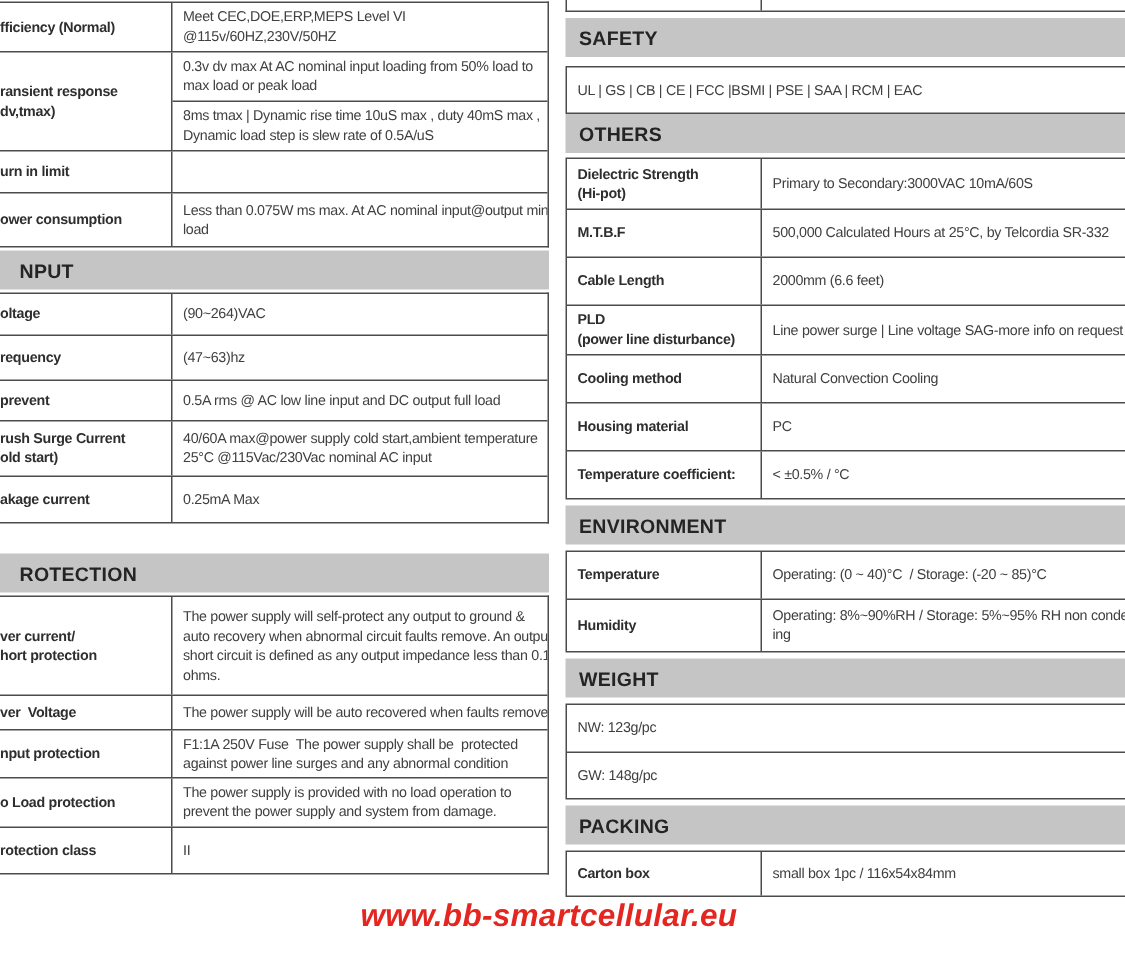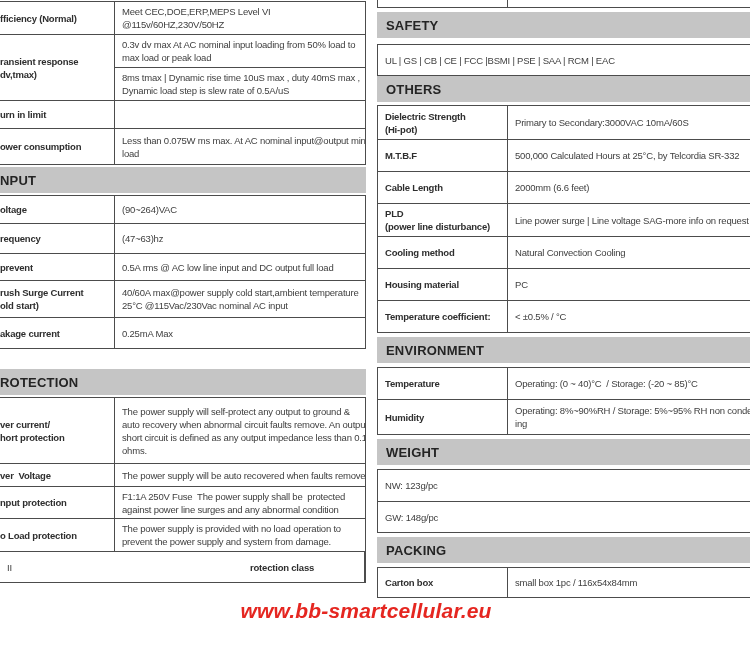--- a/index.html
+++ b/index.html
@@ -37,21 +37,21 @@
   .vstack { flex:1; display:flex; flex-direction:column; }
   .vstack .value { width:100%; }
   .vstack .value.sub { border-bottom:1px solid #4c4c4c; }
 
   .band {
     height:26px; background:#c5c5c5;
     display:flex; align-items:center;
     font-weight:bold; font-size:13px; color:#242424;
     letter-spacing:0.2px;
   }
-  .col-left  .band { padding-left:0; }
+  .col-left  .band { padding-left:13px; }
   .col-right .band { padding-left:9px; }.h23{height:23px}.h27{height:27px}
   .h28{height:28px}.h29{height:29px}.h30{height:30px}.h31{height:31px}
   .h32{height:32px}.h33{height:33px}.h35{height:35px}.h36{height:36px}
   .h37{height:37px}.h65{height:65px}.h66{height:66px}
 
   
   .mt1{margin-top:1px}.mt2{margin-top:2px}.mt3{margin-top:3px}
   .mt4{margin-top:4px}.mt6{margin-top:6px}
 
   .partial-row { height:8px; border-left:1px solid #4c4c4c; border-bottom:1px solid #4c4c4c; display:flex; }
@@ -145,22 +145,22 @@
         <div class="cell label">nput protection</div>
         <div class="cell value">F1:1A 250V Fuse  The power supply shall be  protected
 against power line surges and any abnormal condition</div>
       </div>
       <div class="row h33">
         <div class="cell label">o Load protection</div>
         <div class="cell value">The power supply is provided with no load operation to
 prevent the power supply and system from damage.</div>
       </div>
       <div class="row h31">
+        <div class="cell label">rotection class</div>
         <div class="cell value">II</div>
-        <div class="cell label">rotection class</div>
       </div>
     </div>
 
   </div>
 
   <div class="col col-right">
 
     <div class="partial-row">
       <div class="pcell"></div>
     </div>

